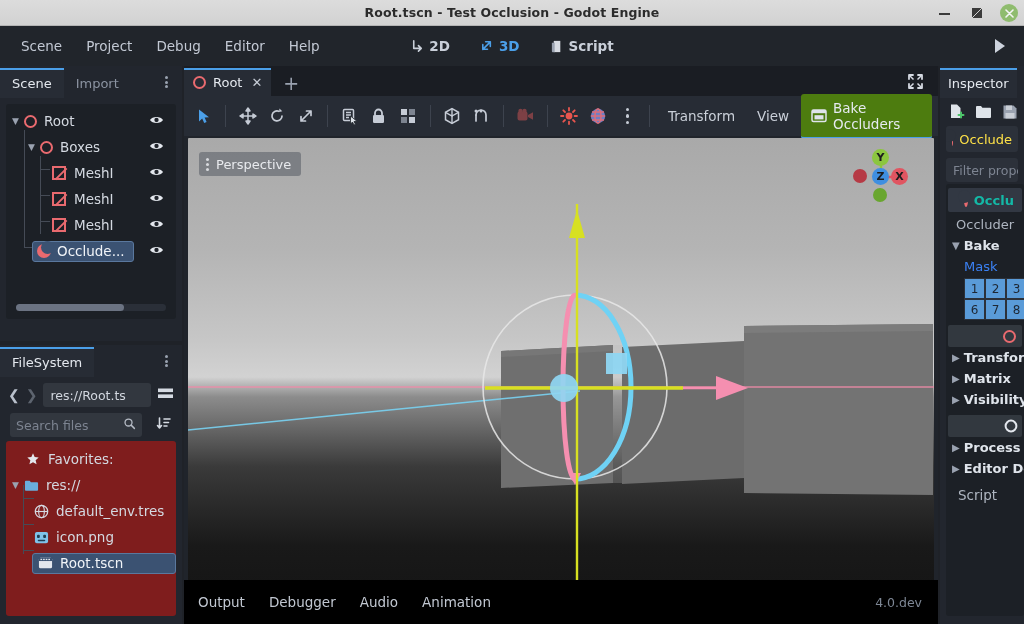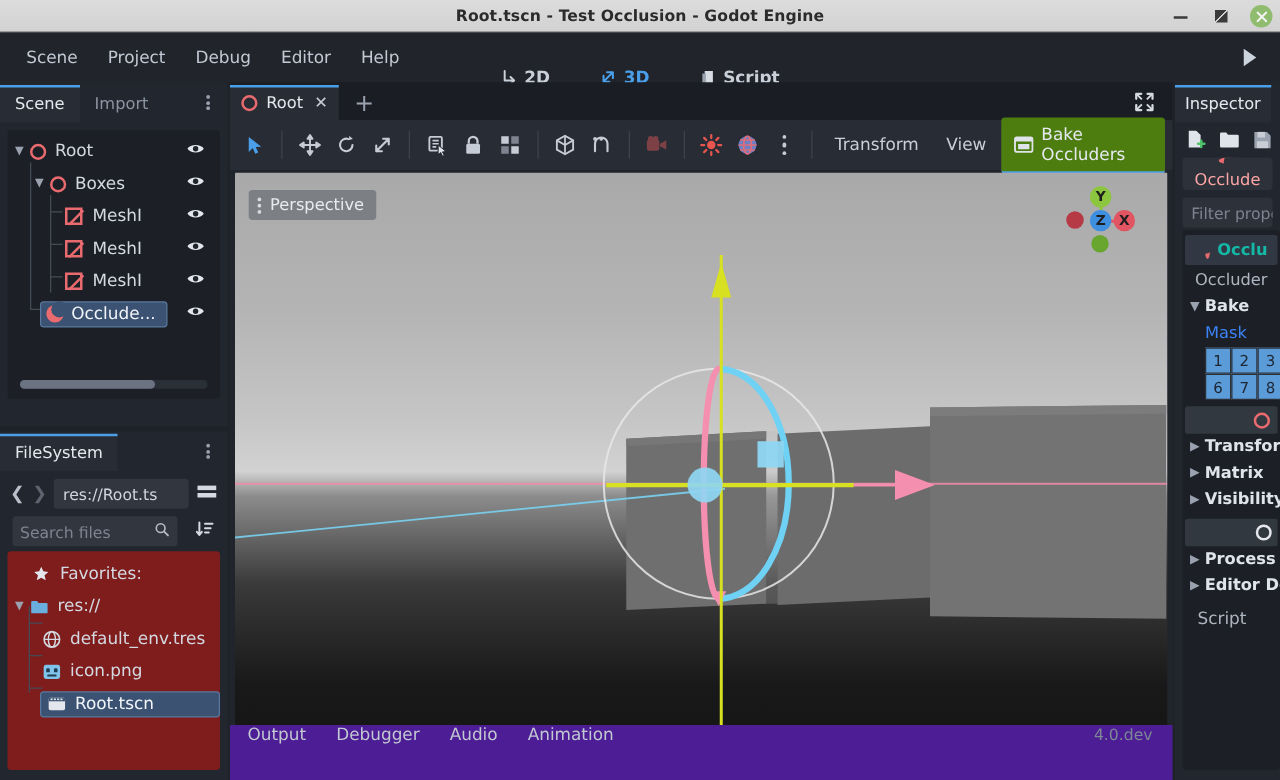--- a/index.html
+++ b/index.html
@@ -41,22 +41,22 @@
   
   .menubar {
     position: absolute; left: 0; top: 26px; width: 1024px; height: 40px;
     background: #21252b; display: flex; align-items: center;
   }
   .menu-items { display: flex; align-items: center; padding-left: 10px; gap: 2px; }
   .menu-item {
     font-size: 13.5px; color: #c3c9d4; padding: 5px 11px; border-radius: 3px; cursor: pointer;
   }
   .center-tabs {
-    position: absolute; left: 0; right: 0; top: 16px; height: 40px;
-    display: flex; align-items: center; justify-content: center; gap: 22px;
+    position: absolute; left: 0; right: 0; top: 0; height: 40px;
+    display: flex; align-items: center; justify-content: center; gap: 12px;
   }
   .ctab {
     display: flex; align-items: center; gap: 4px;
     font-size: 13.5px; font-weight: bold; color: #c9cfd9;
     padding: 5px 9px; border-radius: 3px; cursor: pointer;
   }
   .ctab.active { color: #4b9fe8; }
   .ctab svg { display:block; }
   .play-btn {
     position: absolute; right: 14px; top: 11px; width: 20px; height: 18px;
@@ -190,21 +190,21 @@
   .axis-gizmo { position:absolute; right:22px; top:8px; width:62px; height:62px; }
   .ax { position:absolute; border-radius:50%; display:flex;align-items:center;justify-content:center;
         font-size:11px;font-weight:bold;color:#1d1d1d; }
 
   
   #inspector-dock { left: 940px; top: 66px; width: 84px; height: 558px; background:#22262e; }
   .insp-toolbar { display:flex;align-items:center;gap:3px;padding:5px 0 4px 8px; }
   .insp-obj {
     margin:2px 6px 0 6px; height:26px; background:#2c313a; border-radius:3px;
     display:flex;align-items:center;gap:6px;padding:0 6px;
-    font-size:13px;color:#fca5a5; overflow:hidden; white-space:nowrap; cursor:pointer;flex-direction:column;
+    font-size:13px;color:#fde047; overflow:hidden; white-space:nowrap; cursor:pointer;
   }
   .insp-filter {
     margin:6px 6px 0 6px;height:24px;background:#2c313a;border-radius:3px;
     display:flex;align-items:center;padding:0 7px;font-size:12.5px;color:#7d8491;
     overflow:hidden;white-space:nowrap;cursor:text;
   }
   .insp-body {
     position:absolute; left:6px; right:0px; top:118px; bottom:8px;
     background:#1c2026; border-radius:3px; overflow:hidden; padding-top:2px;
   }
@@ -229,21 +229,21 @@
   }
   .insp-bar {
     margin:5px 2px 0 2px;height:22px;background:#32383f;border-radius:2px;
     display:flex;align-items:center;justify-content:flex-end;padding-right:6px;
   }
   .insp-script { padding:8px 0 0 12px;font-size:13.5px;color:#aeb5c0; }
 
   
   #bottom-bar {
     position:absolute; left:184px; top:580px; width:754px; height:44px;
-    background:#4c1d95; display:flex; align-items:flex-start; padding:0 14px;
+    background:#000000; display:flex; align-items:center; padding:0 14px;
   }
   .bb-item { font-size:13.5px;color:#c2c8d2;margin-right:24px;cursor:pointer; }
   .bb-version { position:absolute; right:16px; font-size:12.5px;color:#7e8795; }
 
   .ring-icon {
     width:13px;height:13px;border:2px solid #e96a6f;border-radius:50%;display:inline-block;
   }
   .mesh-icon {
     width:14px;height:14px;border:2px solid #e96a6f;display:inline-block;position:relative;
   }

